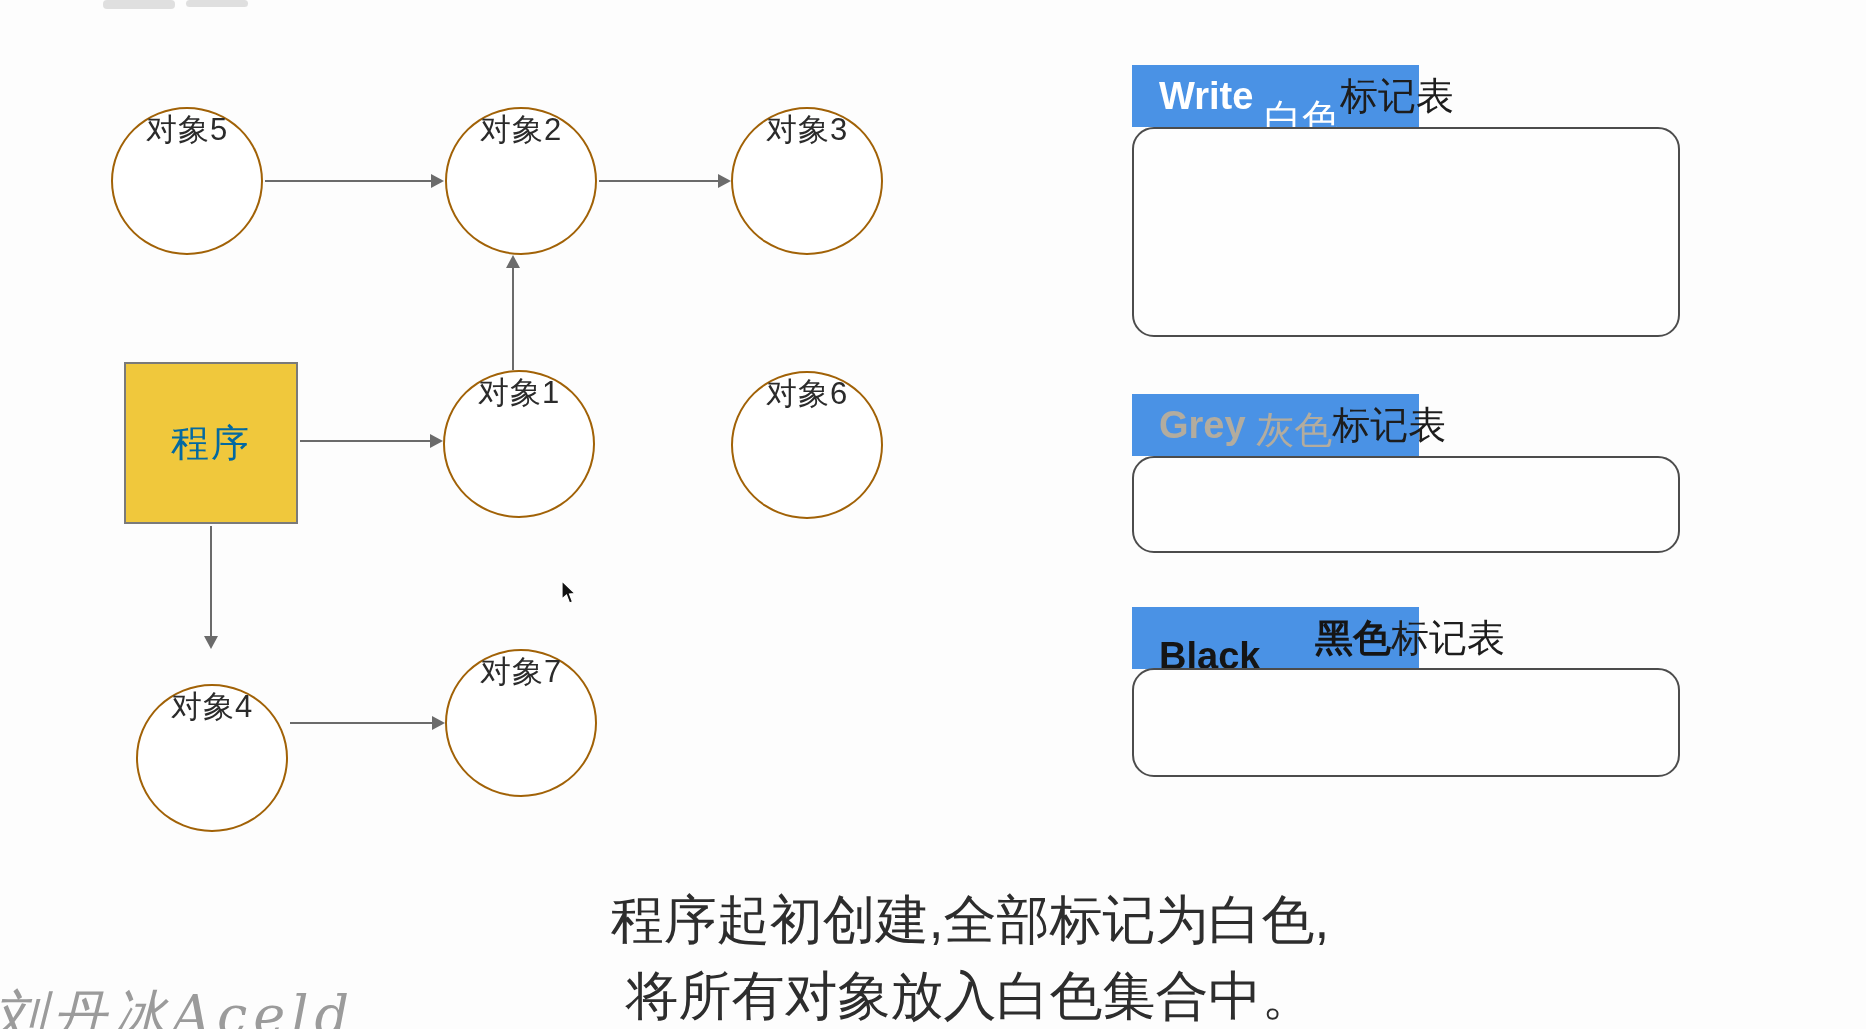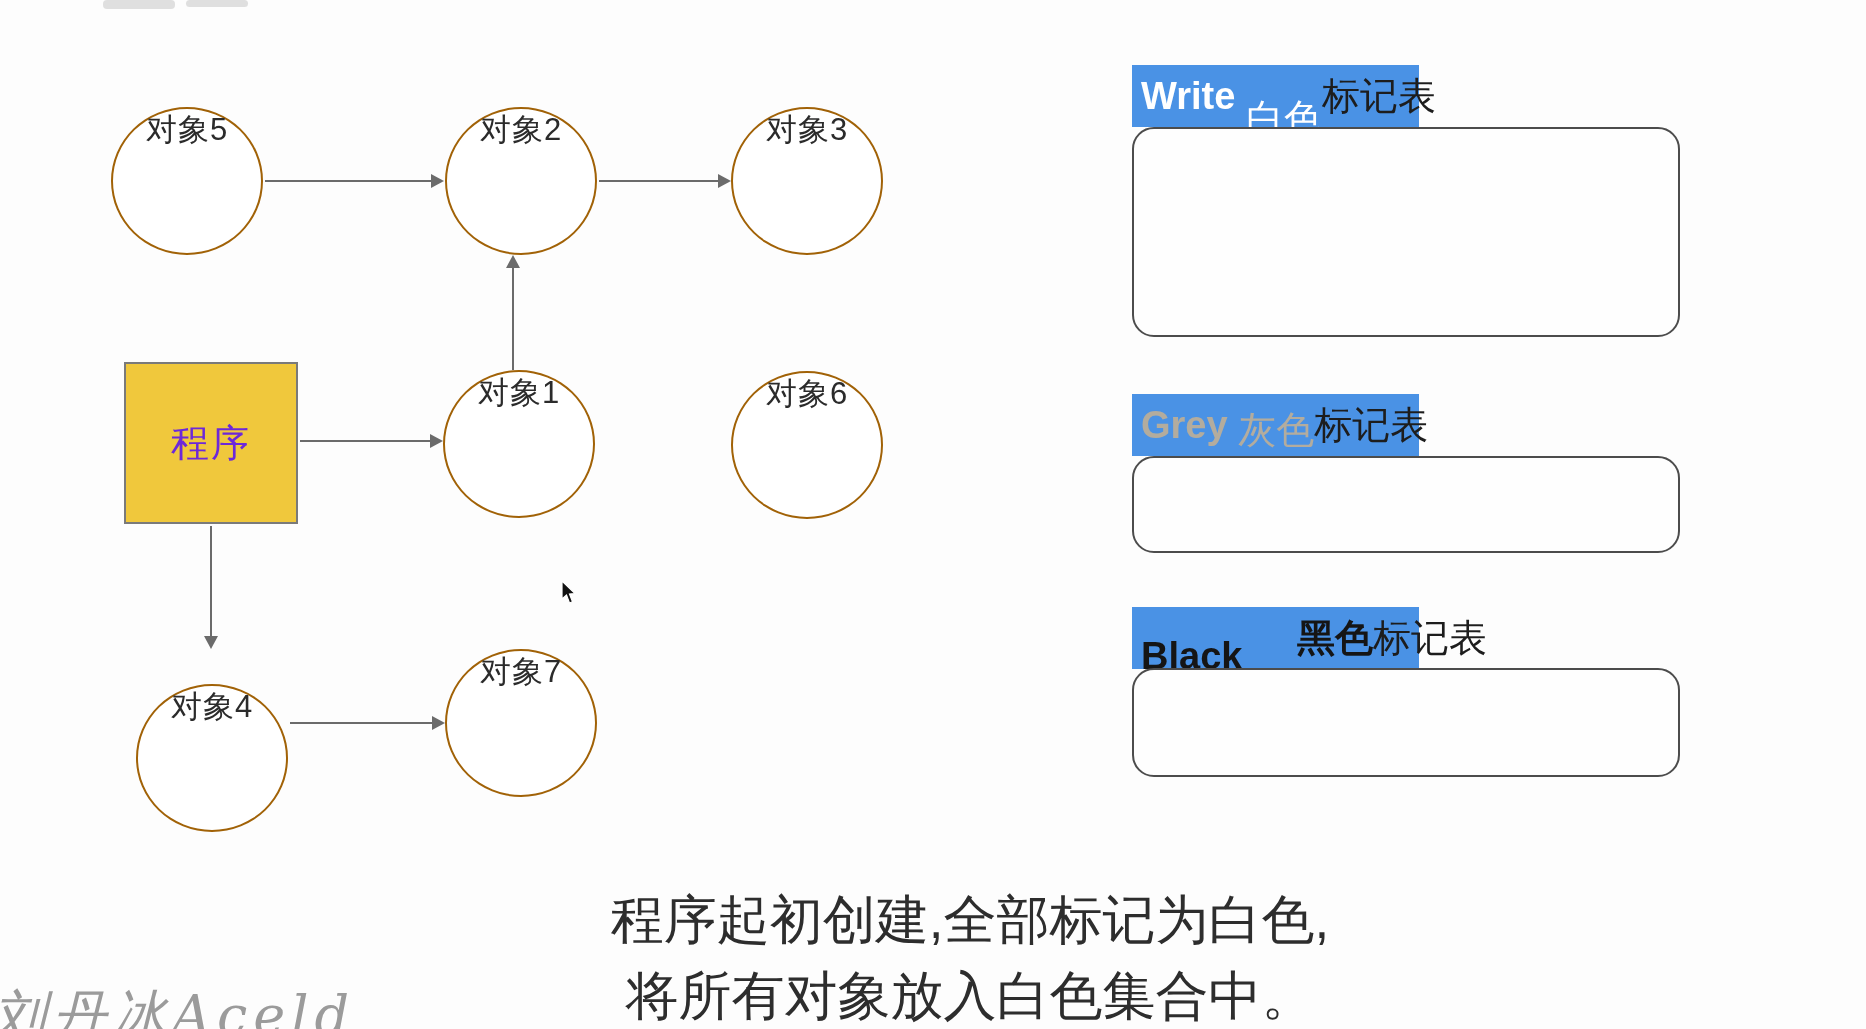--- a/index.html
+++ b/index.html
@@ -16,36 +16,36 @@
     background:#ffffff;border:2px solid #a16207;box-sizing:border-box;
     display:flex;justify-content:center;
   }
   .node span{font-size:31px;color:#2b2b2b;letter-spacing:1px;}
 
   .program{
     position:absolute;left:124px;top:362px;width:174px;height:162px;
     border:2px solid #7a7a7a;box-sizing:border-box;
     display:flex;align-items:center;justify-content:center;
   }
-  .program span{font-size:38px;color:#6d28d9;letter-spacing:2px;}
+  .program span{font-size:38px;color:#0369a1;letter-spacing:2px;}
 
   
   .hline{position:absolute;height:2px;background:#6b6b6b;}
   .vline{position:absolute;width:2px;background:#6b6b6b;}
   .head-right{position:absolute;width:0;height:0;
     border-top:7px solid transparent;border-bottom:7px solid transparent;border-left:13px solid #6b6b6b;}
   .head-up{position:absolute;width:0;height:0;
     border-left:7px solid transparent;border-right:7px solid transparent;border-bottom:13px solid #6b6b6b;}
   .head-down{position:absolute;width:0;height:0;
     border-left:7px solid transparent;border-right:7px solid transparent;border-top:13px solid #6b6b6b;}
 
   
   .tbl-label{
     position:absolute;left:1132px;width:287px;height:62px;
-    display:flex;align-items:center;padding-left:9px;box-sizing:border-box;
+    display:flex;align-items:center;padding-left:27px;box-sizing:border-box;
     font-size:38px;white-space:pre;
   }
   .tbl-label .en{font-weight:bold;}
   .tbl-box{
     position:absolute;left:1132px;width:548px;box-sizing:border-box;
     border:2px solid #4c4c4c;border-radius:22px;background:#fefefe;
   }
   #black-label .cn{font-weight:bold;margin-left:44px;}
 
   

